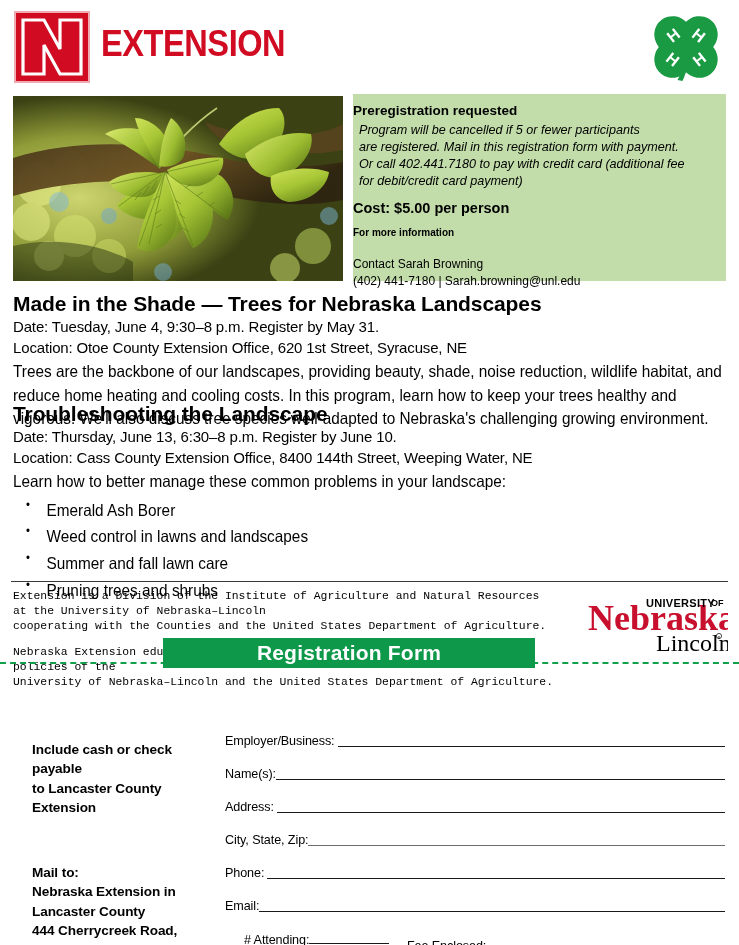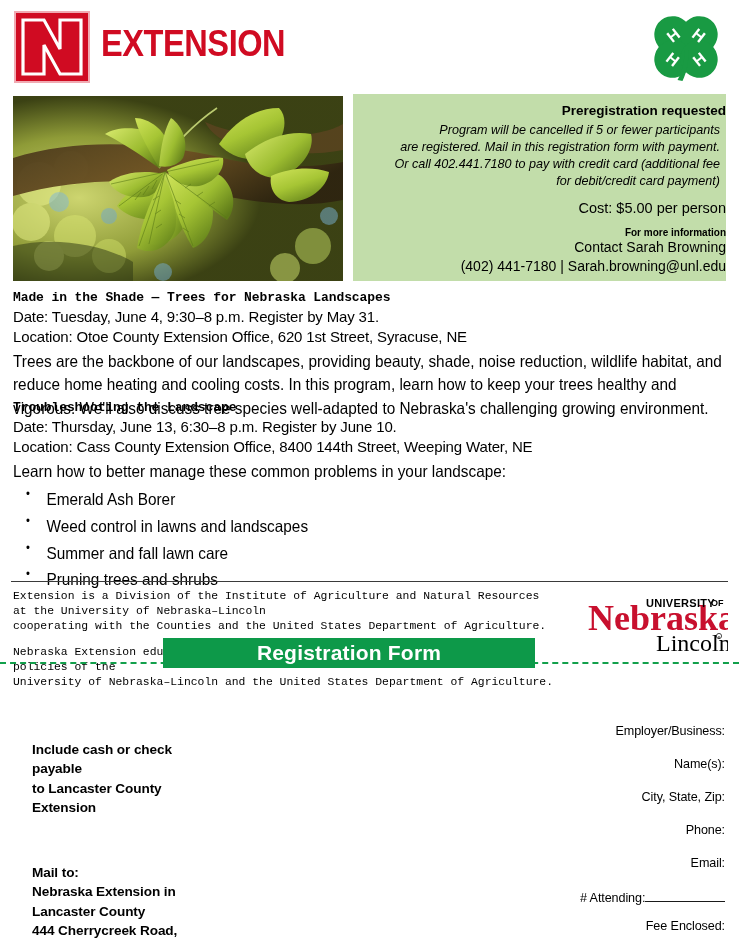--- a/index.html
+++ b/index.html
@@ -58,66 +58,65 @@
     background: #2a2a10;
   }
   .photo svg { display: block; }
 
   
   .info-box {
     position: absolute;
     left: 353px; top: 94px;
     width: 373px; height: 187px;
     background: #c2ddaa;
-    text-align: right;
+    text-align: left;
     padding-top: 9px;
     box-sizing: border-box;
   }
   .info-title {
     font-size: 13.5px;
     font-weight: bold;
     line-height: 1.25;
   }
   .info-italic {
     font-size: 12.6px;
     font-style: italic;
     line-height: 1.34;
     padding: 2px 6px 0 6px;
   }
   .info-cost {
     font-size: 14.5px;
-    font-weight: normal;
+    font-weight: bold;
     margin-top: 11px;
   }
   .info-more {
     font-size: 10px;
     font-weight: bold;
     margin-top: 11px;
   }
   .info-contact {
-    font-size: 14px;
+    font-size: 12px;
     line-height: 1.35;
-    margin-top: 0;
+    margin-top: 18px;
   }
 
   
   .program {
     position: absolute;
     left: 13px;
     width: 714px;
   }
   #program-0 { top: 290px; }
   #program-1 { top: 400px; }
 
   .prog-title {
-    font-size: 13px;
+    font-size: 21px;
     font-weight: bold;
     line-height: 1.3;
     letter-spacing: -0.1px;
-    font-family: Liberation Mono, monospace;
   }
   .prog-line {
     font-size: 15px;
     line-height: 1.36;
     letter-spacing: -0.15px;
   }
   .prog-desc {
     font-family: "Liberation Sans Narrow", "Liberation Sans", sans-serif;
     font-size: 16.5px;
     line-height: 1.42;
@@ -218,40 +217,39 @@
   .form-left .spacer { height: 14px; }
 
   
   .form-fields {
     position: absolute;
     left: 225px; top: 724px;
     width: 500px;
   }
   .field-row {
     display: flex;
-    align-items: flex-end;
+    align-items: center;
     height: 33px;
-    flex-direction: column;
   }
   .field-label {
     font-size: 12.6px;
     white-space: nowrap;
     letter-spacing: -0.1px;
   }
   .field-line {
     flex: 1;
     border-bottom: 1.3px solid #1a1a1a;
     height: 12px;
     margin-left: 3px;
   }
   .field-line.tight { margin-left: 0px; }
   .field-line.gray { border-bottom-color: #6d6d6d; }
 
   .field-row.split { gap: 0; }
-  .field-row.split .seg-a { width: 145px; display: flex; align-items: baseline; }
+  .field-row.split .seg-a { width: 145px; display: flex; align-items: baseline; margin-left: 19px; }
   .field-row.split .seg-a .field-line { width: 100%; }
   .field-row.split .seg-spacer { width: 18px; }
   .field-row.split .seg-b { flex: 1; display: flex; align-items: baseline; margin-top: 12px; }
 </style>
 </head>
 <body>
 
 <div class="header">
 
   <div class="n-logo">
@@ -455,20 +453,24 @@
   <div class="field-row">
     <span class="field-label">Employer/Business:</span>
     <span class="field-line"></span>
   </div>
 
   <div class="field-row">
     <span class="field-label">Name(s):</span>
     <span class="field-line tight"></span>
   </div>
 
+  <div class="field-row">
+    <span class="field-label">Address:</span>
+    <span class="field-line"></span>
+  </div>
 
   <div class="field-row">
     <span class="field-label">City, State, Zip:</span>
     <span class="field-line tight gray"></span>
   </div>
 
   <div class="field-row">
     <span class="field-label">Phone:</span>
     <span class="field-line"></span>
   </div>

